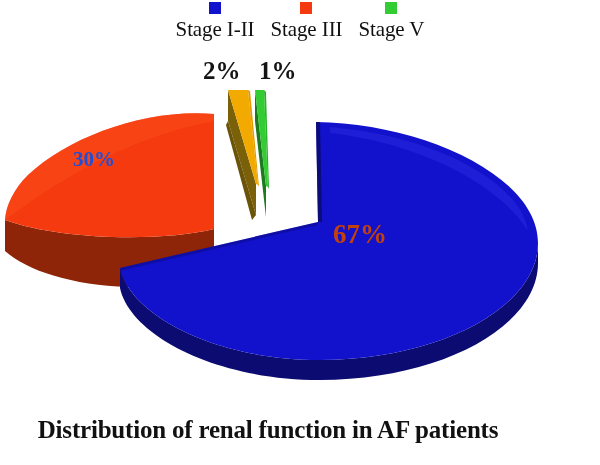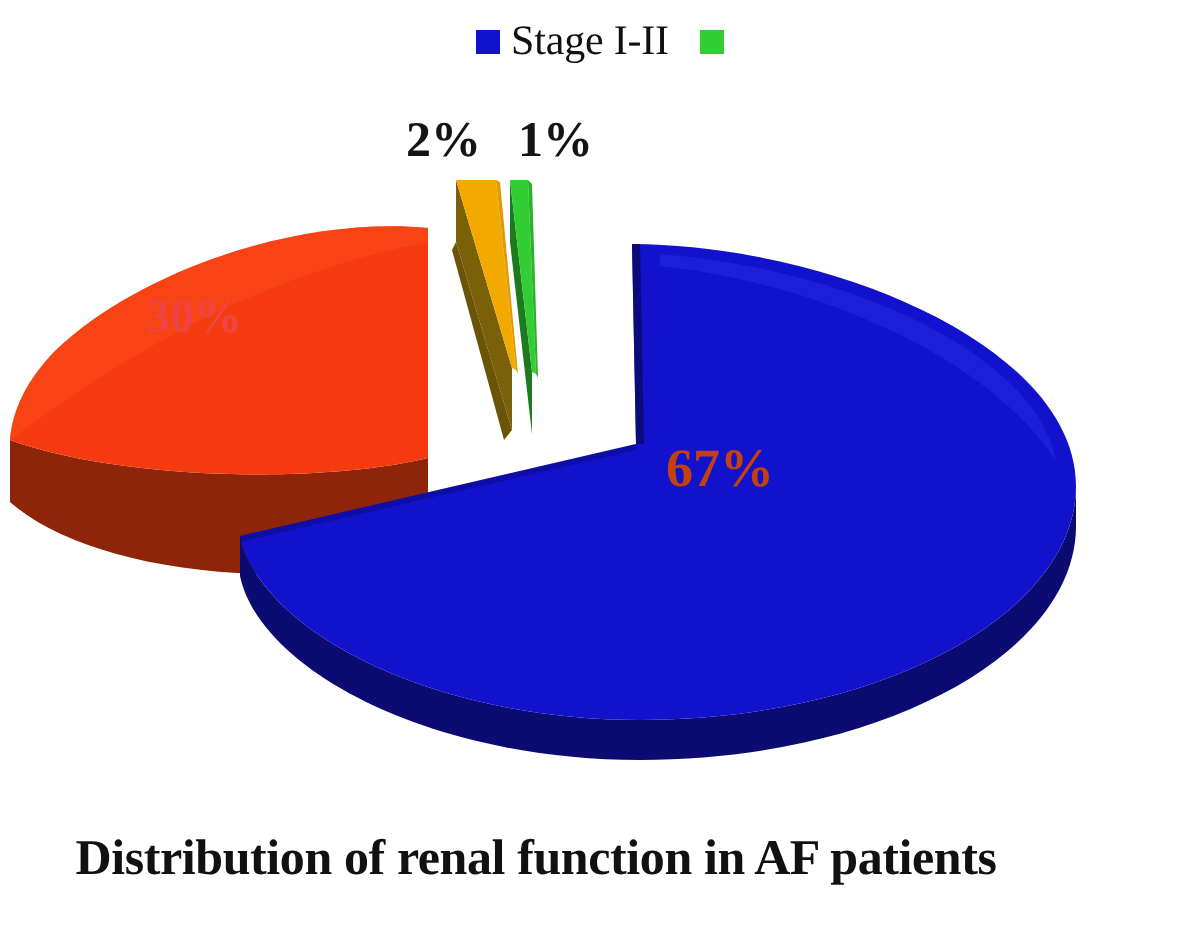--- a/index.html
+++ b/index.html
@@ -29,21 +29,21 @@
     width: 600px;
     height: 30px;
     display: flex;
     flex-direction: row;
     align-items: center;
     justify-content: center;
     gap: 16px;
   }
   .legend-item {
     display: flex;
-    flex-direction: row;
+    flex-direction: column;
     align-items: center;
     gap: 6px;
     white-space: nowrap;
   }
   .legend-swatch {
     width: 12px;
     height: 12px;
     display: block;
     flex: 0 0 auto;
     position: relative;
@@ -79,22 +79,22 @@
   }
   #label-stage12 {
     left: 333px;
     top: 222px;
     color: #c2410c;
     font-size: 27px;
   }
   #label-stage3 {
     left: 73px;
     top: 147px;
-    color: #ef4444;
-    font-size: 24px;
+    color: #1d4ed8;
+    font-size: 21px;
   }
   #label-stage4 {
     left: 203px;
     top: 58px;
     color: #141414;
     font-size: 25px;
   }
   #label-stage5 {
     left: 259px;
     top: 58px;
@@ -121,21 +121,26 @@
 <body>
 
 <div id="figure">
 
   <div id="legend">
     <div class="legend-item">
       <span class="legend-swatch" style="background:#1212CC;"></span>
       <span class="legend-label">Stage I-II</span>
     </div>
     <div class="legend-item">
+      <span class="legend-swatch" style="background:#F53A10;"></span>
+      <span class="legend-label">Stage III</span>
+    </div>
+    <div class="legend-item">
       <span class="legend-swatch" style="background:#33CC33;"></span>
+      <span class="legend-label">Stage V</span>
     </div>
   </div>
 
   <svg id="chart-canvas" viewBox="0 0 600 375" xmlns="http://www.w3.org/2000/svg">
 
     <g>
 
       <path d="M 5 185
                L 5 216
                C 30 238, 80 252, 138 252

